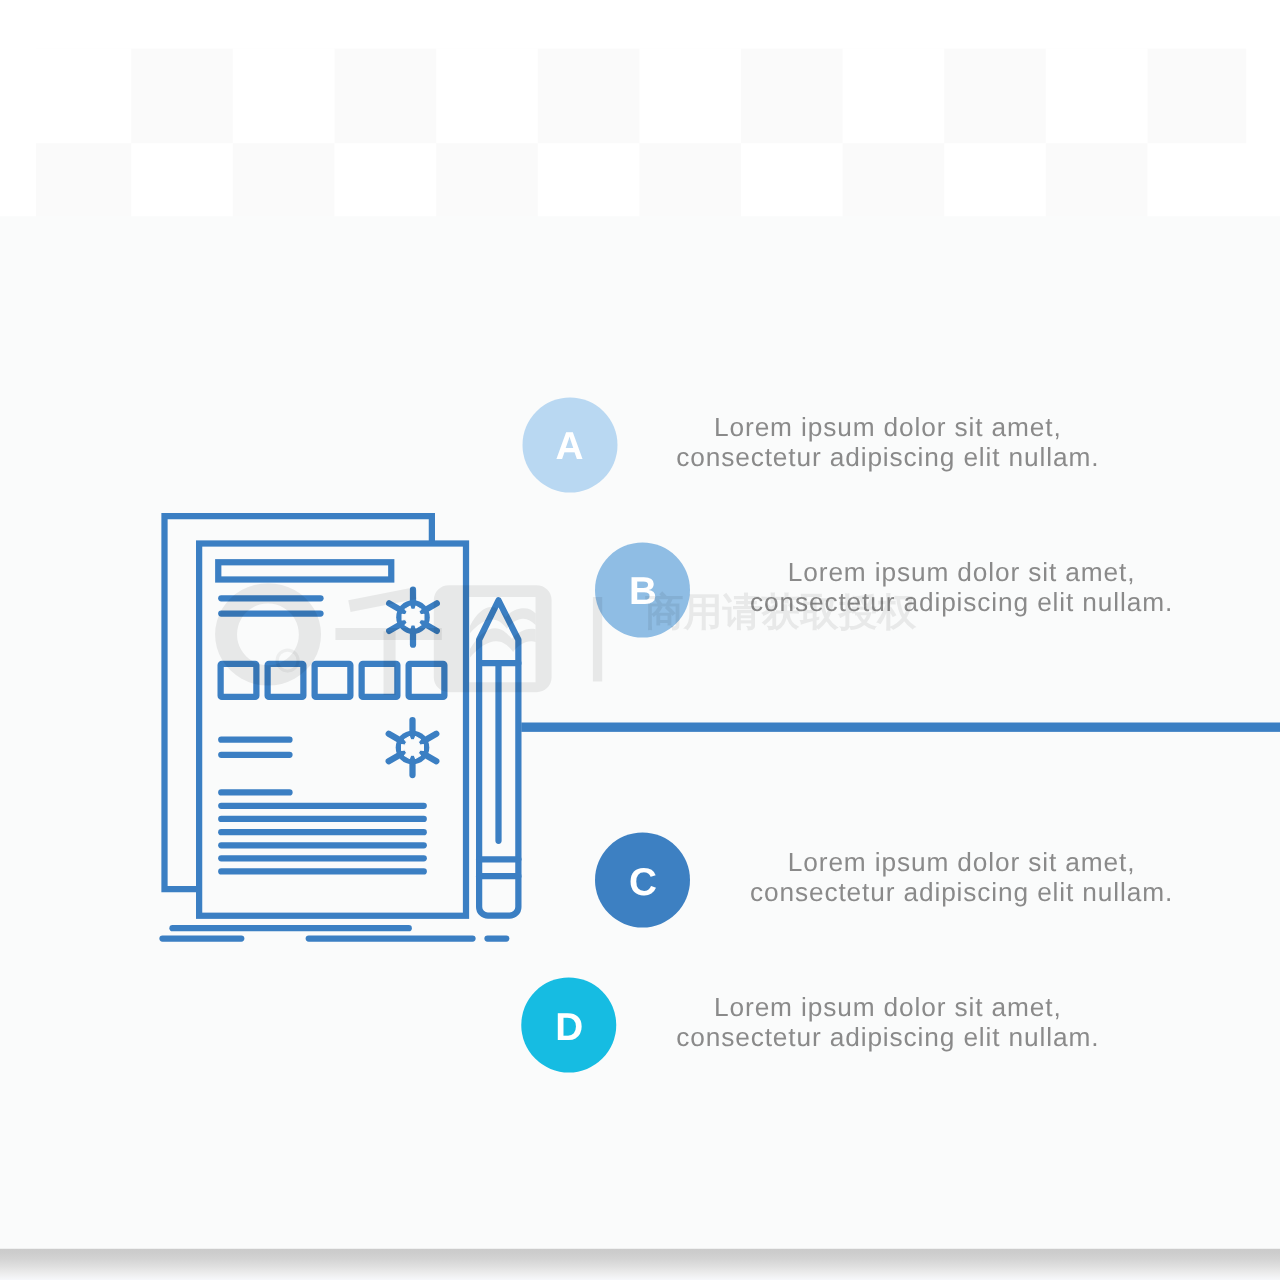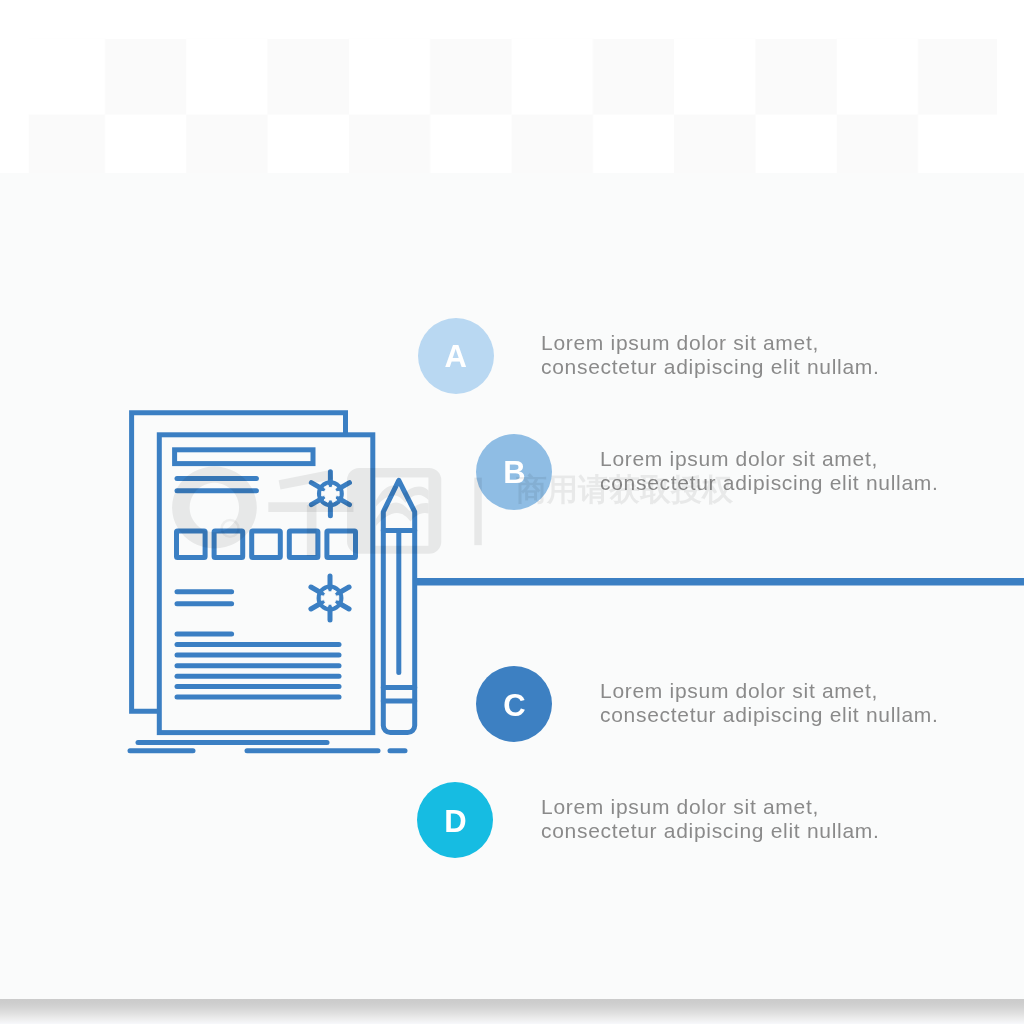--- a/index.html
+++ b/index.html
@@ -16,21 +16,21 @@
   .shadow{position:absolute;left:0;top:998.6px;width:1024px;height:25.4px;
     background:linear-gradient(180deg,#cbcbcb 0%,#cdcdcd 14%,#d3d3d3 32%,#dedede 54%,#ebebeb 76%,#f7f8fb 100%);}
 
   svg.art{position:absolute;left:0;top:0;width:1024px;height:1024px;display:block;}
 
   .badge{position:absolute;border-radius:50%;display:flex;align-items:center;justify-content:center;padding-top:3px;box-sizing:border-box;
          color:#ffffff;font-weight:bold;font-size:31px;letter-spacing:0;
          font-family:"Liberation Sans",sans-serif;}
   .txt{position:absolute;color:#8a8a8a;font-size:21px;letter-spacing:0.7px;line-height:24.3px;
        -webkit-font-smoothing:antialiased;transform:translateZ(0);}
-  .txt div{white-space:nowrap;}
+  .txt div{white-space:nowrap;text-align:center;}
 </style>
 </head>
 <body>
 
 <div class="stage">
   <div class="checker">
     <svg viewBox="0 0 1024 174">
       <defs>
         <pattern id="checkpat" x="23.7" y="38.7" width="162.6" height="151.6" patternUnits="userSpaceOnUse">
           <rect x="81.3" y="0" width="81.3" height="75.8" fill="#fafafa"></rect>

